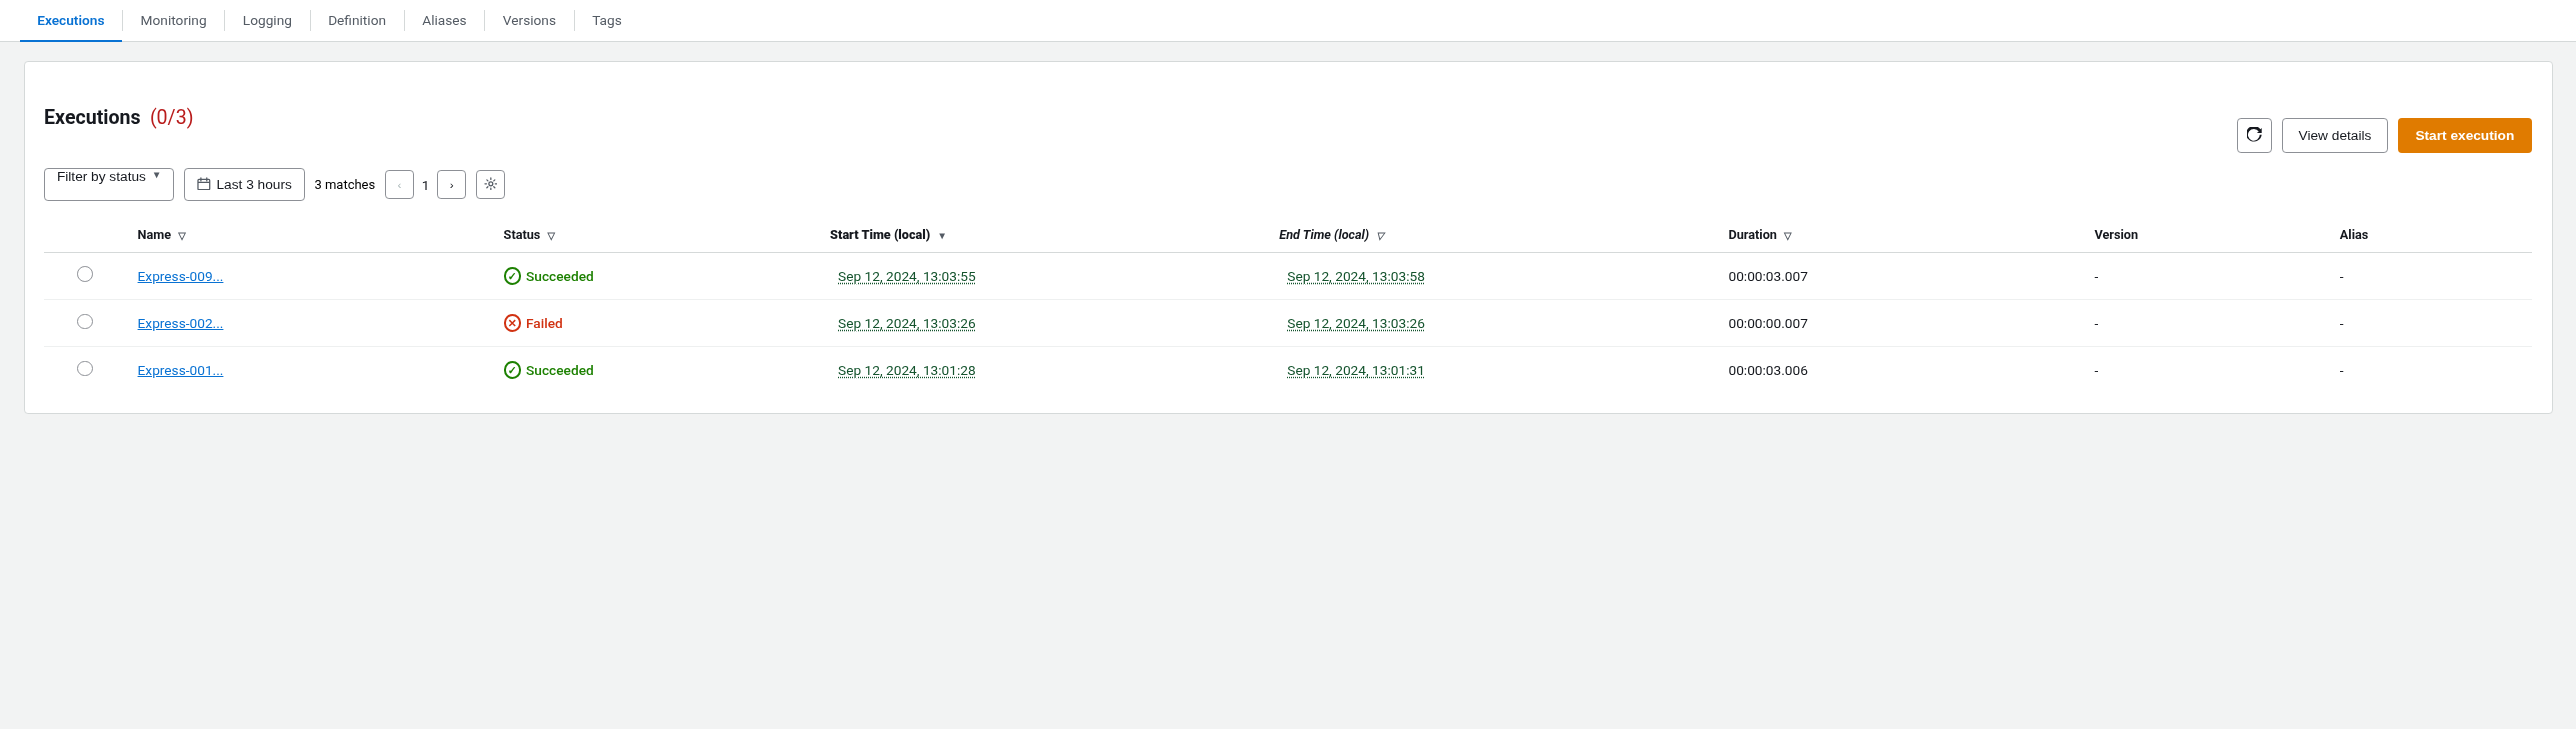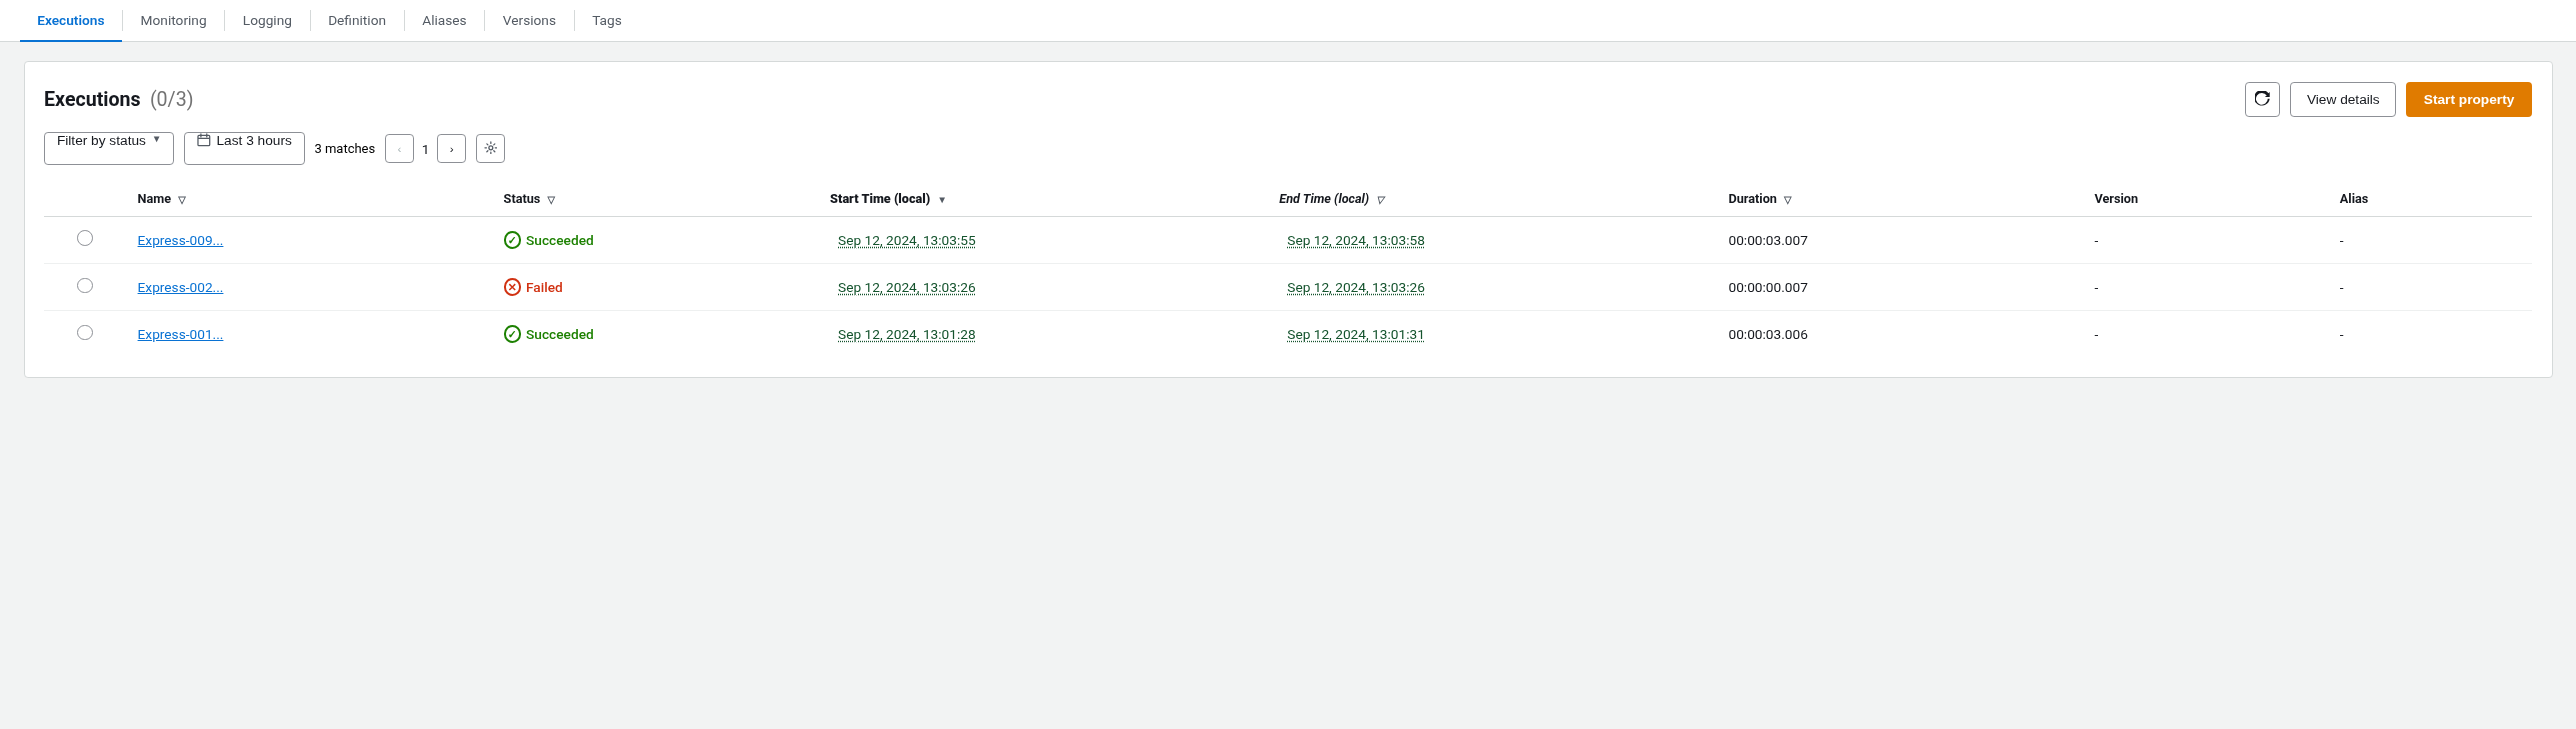--- a/index.html
+++ b/index.html
@@ -56,28 +56,29 @@
     }
 
     .panel-title {
       font-size: 19.6px;
       font-weight: 700;
       color: #16191f;
     }
     .panel-title-count {
       font-size: 19.6px;
       font-weight: 400;
-      color: #737373;
+      color: #b91c1c;
       margin-left: 5.9px;
     }
 
     .panel-actions {
       display: flex;
       align-items: center;
       gap: 9.8px;
+      margin-top: 36px;
     }
 
     .btn-refresh {
       width: 35px;
       height: 35px;
       border: 1px solid #8d9096;
       border-radius: 3.9px;
       background: #fff;
       cursor: pointer;
       display: flex;
@@ -152,21 +153,21 @@
       border-radius: 3.9px;
       background: #fff;
       cursor: pointer;
       font-size: 13.7px;
       color: #16191f;
       white-space: nowrap;
     }
 
     .time-range-btn {
       display: flex;
-      align-items: flex-start;
+      align-items: center;
       gap: 5.9px;
       height: 33px;
       padding: 0 11.8px;
       border: 1px solid #8d9096;
       border-radius: 3.9px;
       background: #fff;
       cursor: pointer;
       font-size: 13.7px;
       color: #16191f;
       white-space: nowrap;
@@ -363,21 +364,21 @@
         <span class="panel-title">Executions</span>
         <span class="panel-title-count">(0/3)</span>
       </div>
       <div class="panel-actions">
         <button class="btn-refresh" title="Refresh">
           <svg width="15.7" height="15.7" viewBox="0 0 16 16" fill="none" xmlns="http://www.w3.org/2000/svg">
             <path d="M13.65 2.35A8 8 0 1 0 15 8h-2a6 6 0 1 1-1.03-3.37L10 6h5V1l-1.35 1.35z" fill="#16191f"></path>
           </svg>
         </button>
         <button class="btn-view-details">View details</button>
-        <button class="btn-start-execution">Start property</button>
+        <button class="btn-start-execution">Start execution</button>
       </div>
     </div>
 
     <div class="filters-row">
 
       <button class="filter-status-btn">
         <span>Filter by status</span>
         <span class="caret-down">▼</span>
       </button>
 

